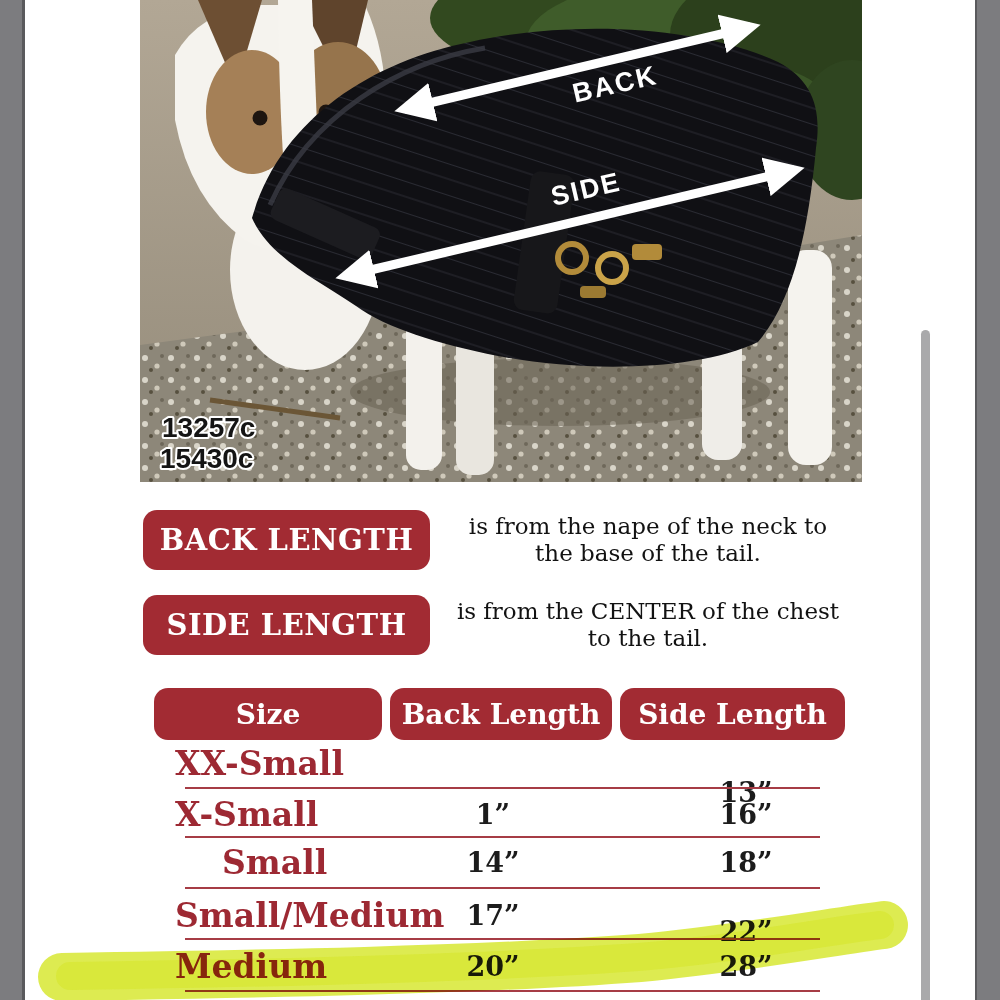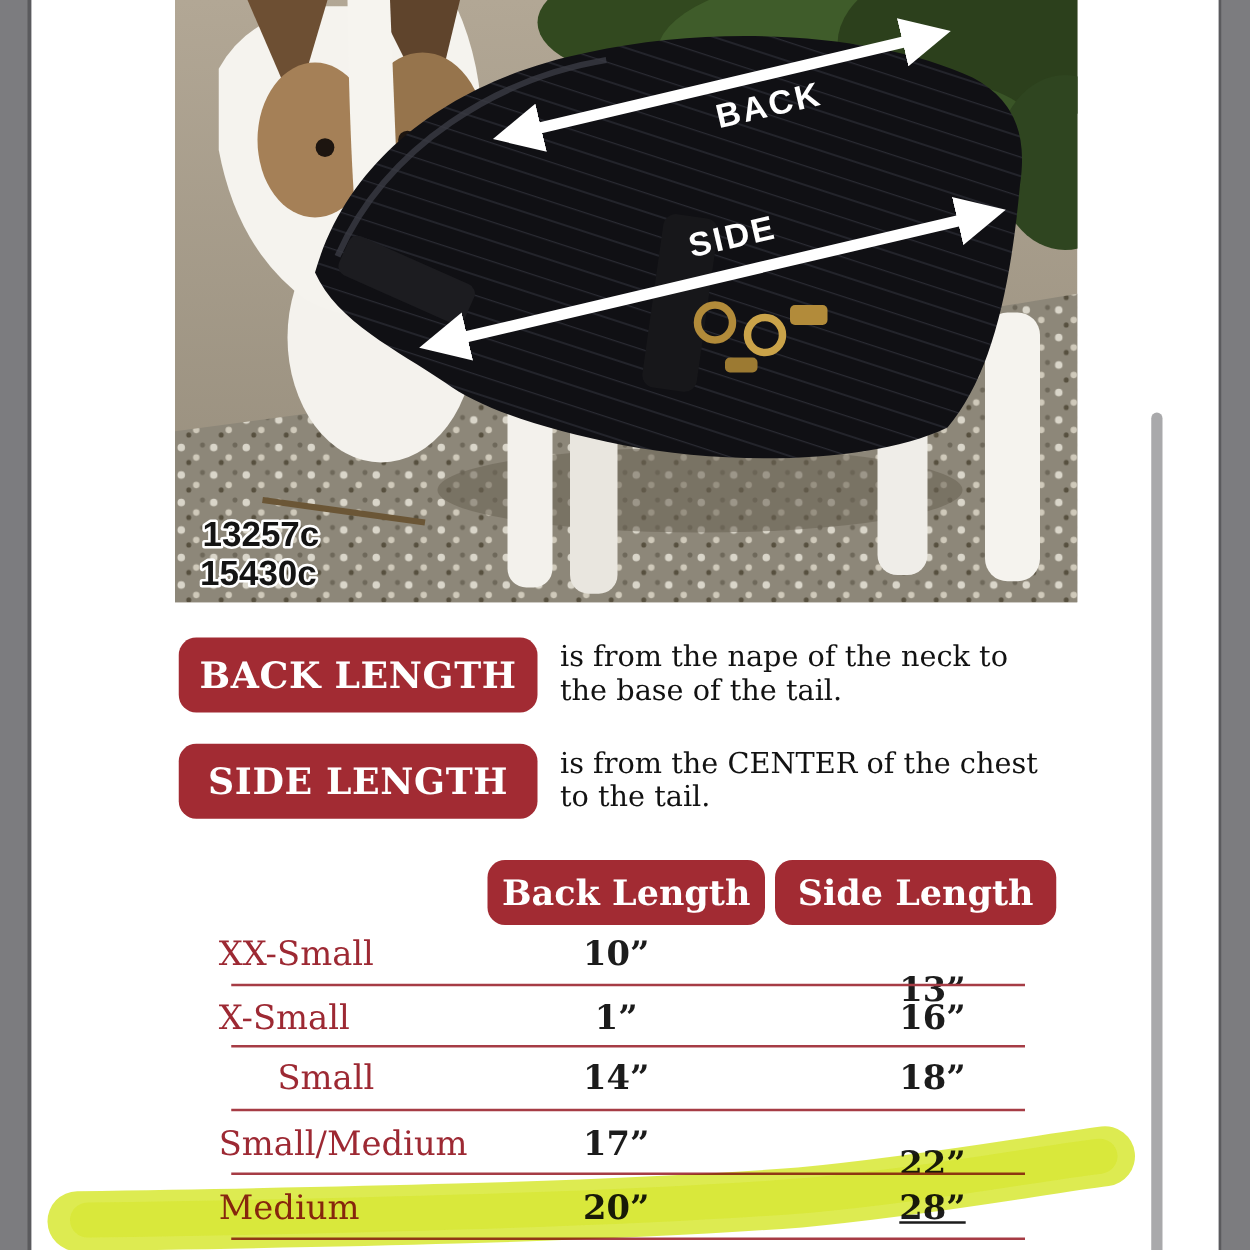--- a/index.html
+++ b/index.html
@@ -19,31 +19,31 @@
   
   .photo-wrap{position:absolute;left:140px;top:0;width:722px;height:482px;}
   
   .badge{
     position:absolute;left:143px;width:287px;height:60px;background:#a22b33;
     border-radius:14px;color:#ffffff;font-weight:bold;font-size:29px;
     display:flex;align-items:center;justify-content:center;letter-spacing:.5px;
   }
   .badge-desc{
     position:absolute;left:448px;width:400px;color:#121212;
-    font-size:23px;line-height:27px;font-weight:500;
+    font-size:23px;line-height:27px;font-weight:500;text-align:center;
   }
   
   .table-wrap{position:absolute;left:140px;top:680px;width:720px;height:320px;}
   .th-btn{
     position:absolute;top:8px;height:52px;background:#a22b33;border-radius:14px;
     color:#fff;font-weight:bold;font-size:28px;display:flex;align-items:center;
     justify-content:center;
   }
   .row-size{
-    position:absolute;left:35px;font-weight:normal;font-size:27px;color:#9d2933;
+    position:absolute;left:35px;font-weight:bold;font-size:33px;color:#9d2933;
     height:32px;line-height:32px;
   }
   .row-val{
     position:absolute;width:160px;text-align:center;font-weight:bold;
     font-size:27px;color:#1c1c1c;height:32px;line-height:32px;
   }
   .sep{
     position:absolute;left:45px;width:635px;height:2px;background:#a63c45;
   }
   
@@ -155,52 +155,54 @@
   <span>BACK LENGTH</span>
 </div>
 <div class="badge-desc" style="top:513px;">is from the nape of the neck to the base of the tail.</div>
 
 <div class="badge" style="top:595px;">
   <span>SIDE LENGTH</span>
 </div>
 <div class="badge-desc" style="top:598px;">is from the CENTER of the chest to the tail.</div>
 
 <div class="table-wrap">
+  <div class="th-btn" style="left:14px;width:228px;">
+    <span>Size</span>
+  </div>
   <div class="th-btn" style="left:250px;width:222px;">
     <span>Back Length</span>
   </div>
   <div class="th-btn" style="left:480px;width:225px;">
     <span>Side Length</span>
   </div>
 
   <div>
     <span class="row-size" style="top:748px;margin-top:-680px;position:absolute;top:748px;"></span>
   </div>
   <span class="row-size" style="top:68px;">XX-Small</span>
-  <span class="row-val" style="top:68px;left:273px;">10”</span>
   <span class="row-val" style="top:68px;left:526px;margin-top:29px;">13”</span>
   <div class="sep" style="top:107px;"></div>
 
   <span class="row-size" style="top:119px;">X-Small</span>
   <span class="row-val" style="top:119px;left:273px;">1”</span>
   <span class="row-val" style="top:119px;left:526px;">16”</span>
   <div class="sep" style="top:156px;"></div>
 
   <span class="row-size" style="top:167px;margin-left:47px;">Small</span>
   <span class="row-val" style="top:167px;left:273px;">14”</span>
   <span class="row-val" style="top:167px;left:526px;">18”</span>
   <div class="sep" style="top:207px;"></div>
 
   <span class="row-size" style="top:220px;">Small/Medium</span>
   <span class="row-val" style="top:220px;left:273px;">17”</span>
   <span class="row-val" style="top:236px;left:526px;">22”</span>
   <div class="sep" style="top:258px;"></div>
 
   <span class="row-size" style="top:271px;">Medium</span>
   <span class="row-val" style="top:271px;left:273px;">20”</span>
-  <span class="row-val" style="top:271px;left:526px;text-decoration:underline;">28”</span>
+  <span class="row-val" style="top:271px;left:526px;">28”</span>
   <div class="sep" style="top:310px;"></div>
 </div>
 
 <svg class="hl-svg">
   <path d="M 62 977 C 260 974 480 970 640 958 C 745 948 830 932 884 925" fill="none" stroke="#d4e520" stroke-width="48" stroke-linecap="round" opacity="0.78"></path>
   <path d="M 70 976 C 280 973 500 968 650 956 C 750 947 828 931 880 925" fill="none" stroke="#d0e312" stroke-width="28" stroke-linecap="round" opacity="0.35"></path>
 </svg>
 
 </body></html>

